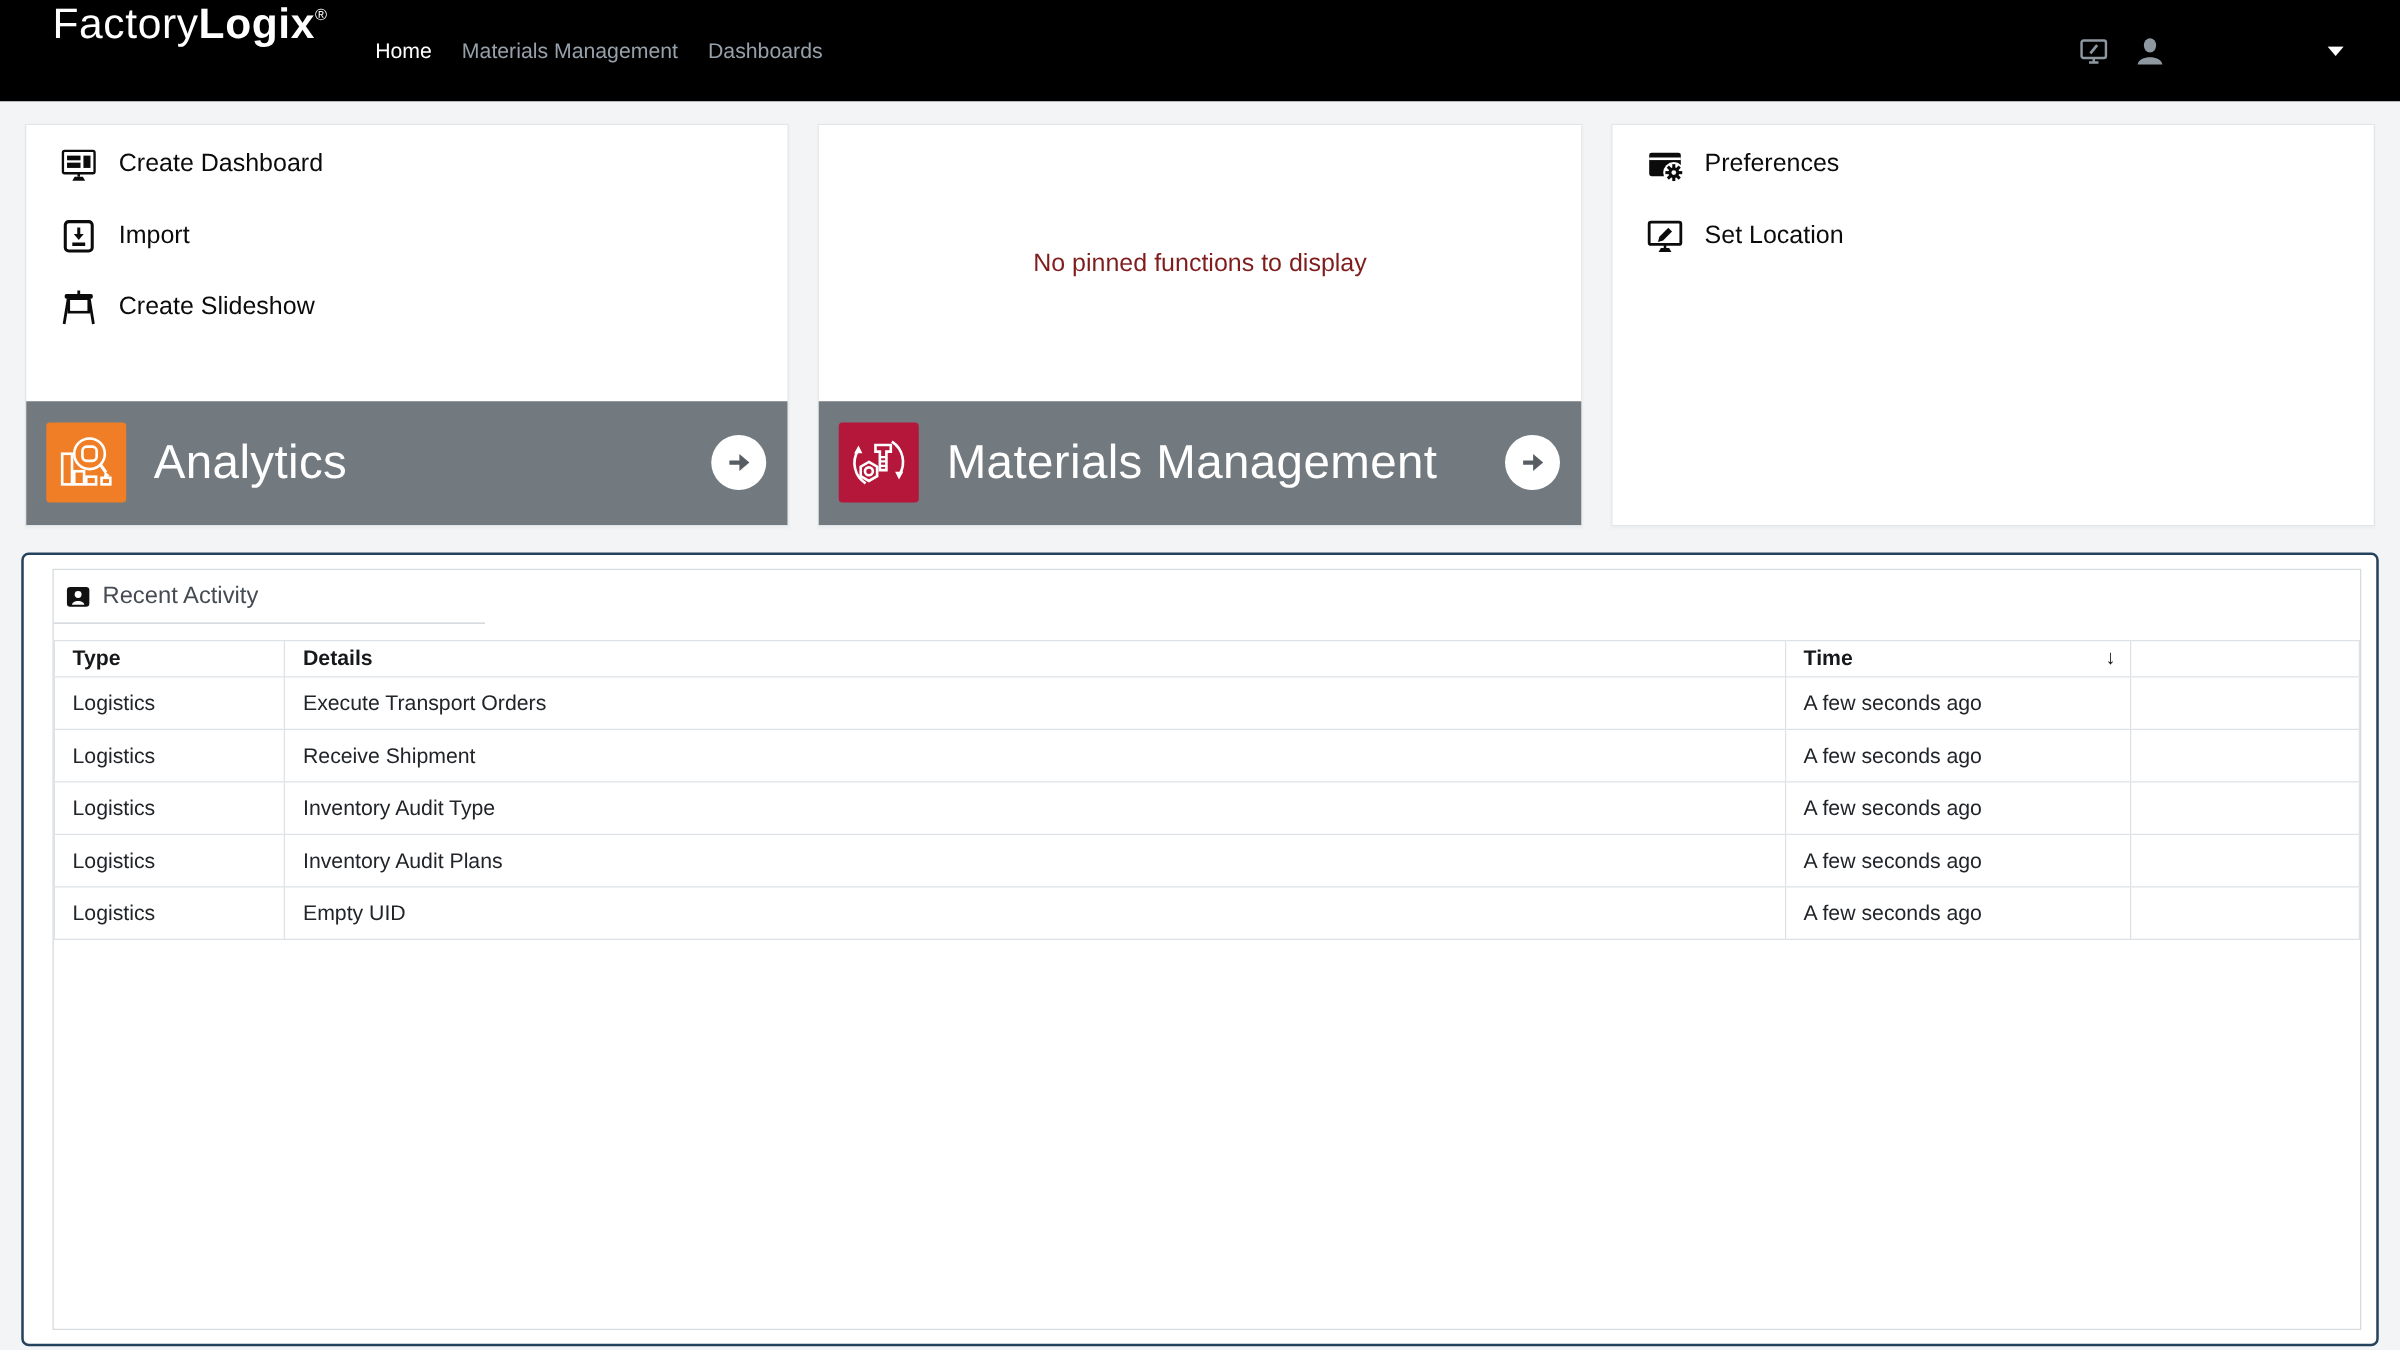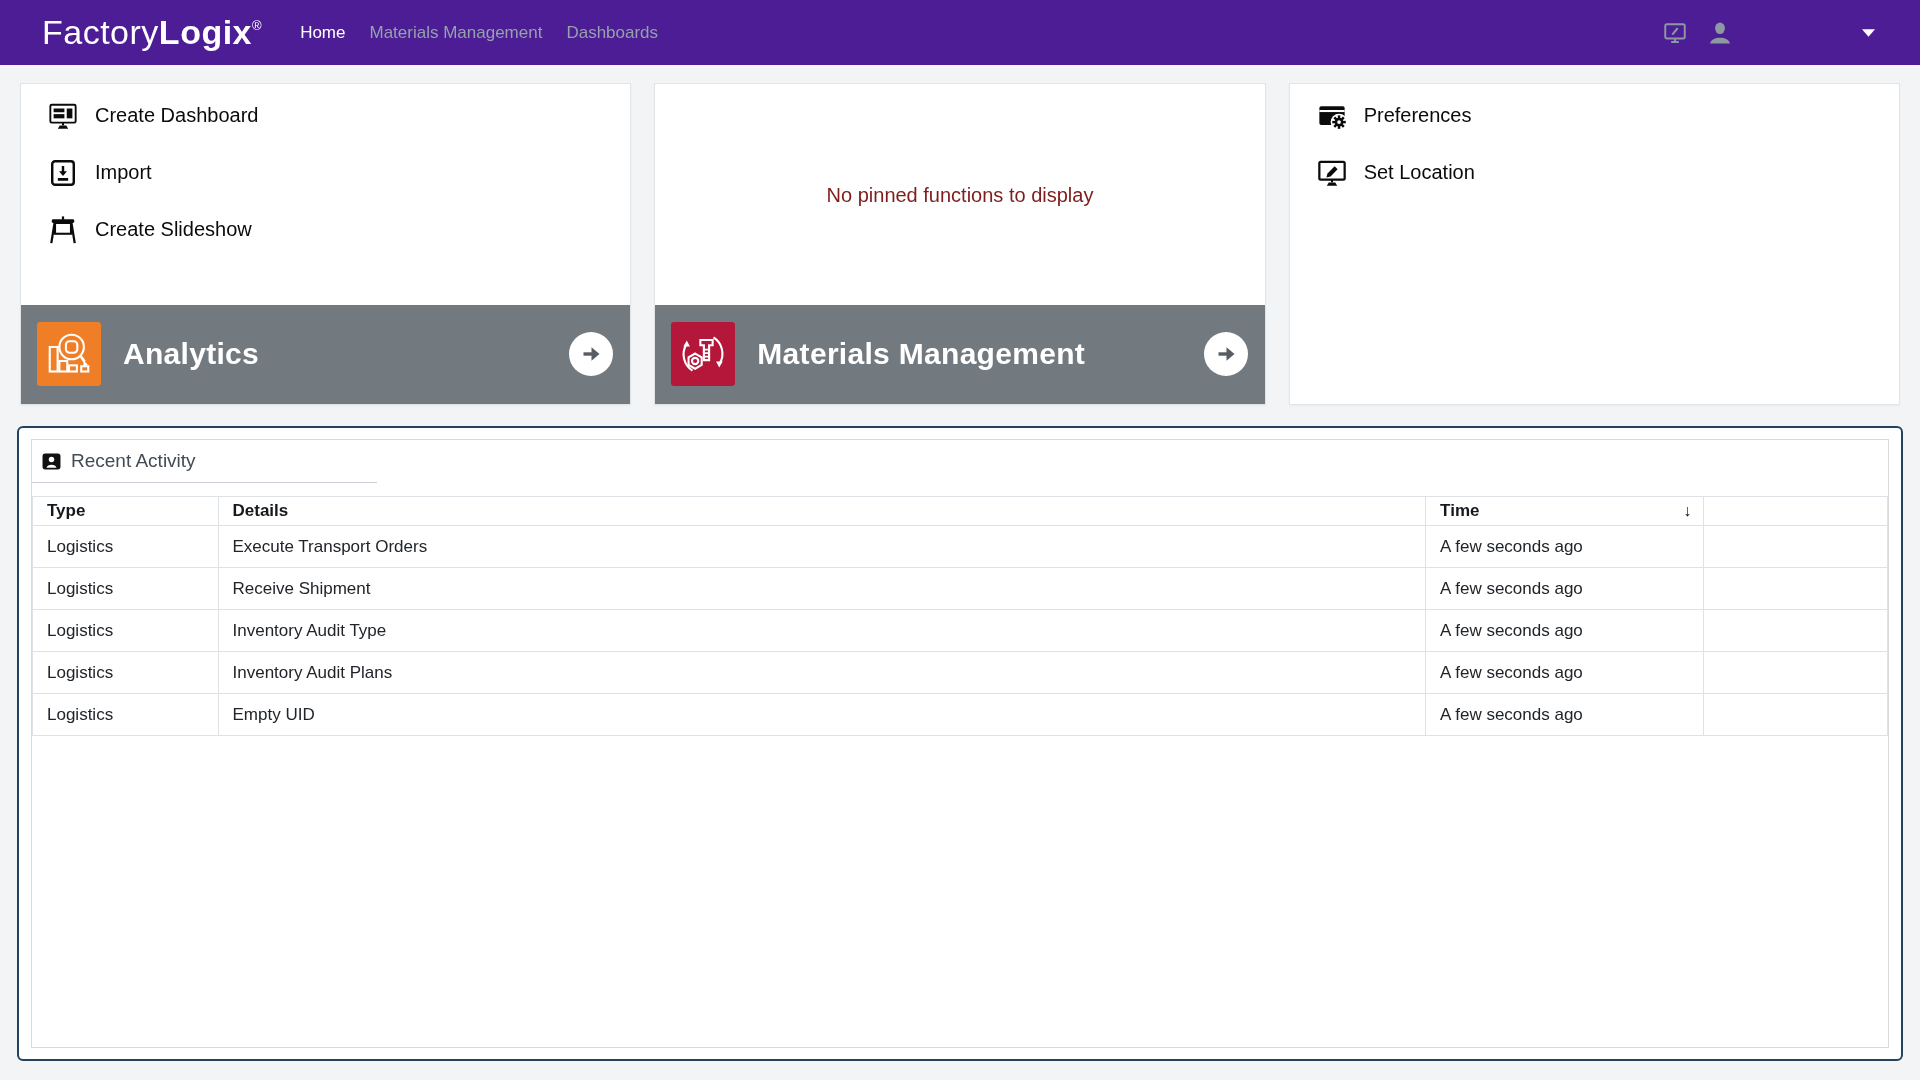--- a/index.html
+++ b/index.html
@@ -1,20 +1,20 @@
 <!DOCTYPE html>
 <html><head>
 <meta charset="utf-8">
 <style>
   * { box-sizing: border-box; margin: 0; padding: 0; }
   html,body { width:1920px; height:1080px; overflow:hidden; }
   body { background:#F2F4F6; font-family:"Liberation Sans", sans-serif; color:#212529; }
 
   
-  .navbar { height:65px; background:#4c1d95; display:flex; align-items:center; padding:0 45px 0 42px; }
+  .navbar { height:81px; background:#000000; display:flex; padding:0 45px 0 42px; }
   .brand { color:#fff; font-size:34px; letter-spacing:.5px; white-space:nowrap; }
   .brand .light { font-weight:300; }
   .brand .bold  { font-weight:700; }
   .brand sup { font-size:13px; font-weight:300; vertical-align:14px; }
   .nav-links { display:flex; align-items:center; gap:20px; margin-left:36px; font-size:17px; }
   .nav-link { color:#96A1AB; cursor:pointer; padding:4px 2px; }
   .nav-link.active { color:#fff; }
   .nav-right { margin-left:auto; display:flex; align-items:center; }
   .nav-icon { display:flex; align-items:center; cursor:pointer; }
   .nav-icon + .nav-icon { margin-left:18px; }
@@ -24,26 +24,26 @@
   .cards { display:flex; gap:23px; margin:18px 20px 0 20px; }
   .card { flex:1; background:#fff; border:1px solid #E2E5E8; display:flex; flex-direction:column; height:322px; box-shadow:0 1px 2px rgba(0,0,0,.04); }
   .card-body { height:222px; padding-top:3px; display:flex; flex-direction:column; }
   .card-body.centered { align-items:center; justify-content:center; }
   .quick-link { height:57px; display:flex; align-items:center; gap:17px; padding:0 27px; font-size:20px; color:#0B0B0B; cursor:pointer; }
   .empty-msg { font-size:20px; color:#7f1d1d; }
 
   
   .band { height:100px; background:#72797F; display:flex; align-items:center; padding:0 17px 0 16px; }
   .band-icon { width:64px; height:64px; border-radius:3px; display:flex; align-items:center; justify-content:center; flex:none; }
-  .band-title { color:#fff; font-size:30px; font-weight:700; margin-left:22px; letter-spacing:.3px; white-space:nowrap; }
+  .band-title { color:#fff; font-size:38px; font-weight:400; margin-left:22px; letter-spacing:.3px; white-space:nowrap; }
   .band-arrow { margin-left:auto; width:44px; height:44px; border-radius:50%; background:#fff; display:flex; align-items:center; justify-content:center; cursor:pointer; flex:none; }
 
   
   .activity-card { margin:21px 17px 0 17px; height:635px; background:#fff; border:2px solid #24425C; border-radius:6px; padding:11px 12px; }
-  .activity-inner { height:100%; border:1px solid #D6DADD; display:flex; flex-direction:column; padding-top:8px; background:#fff; }
+  .activity-inner { height:100%; border:1px solid #D6DADD; display:flex; flex-direction:column; padding-top:8px; background:#fff;margin-left:11px; }
   .activity-header { display:flex; align-items:center; gap:10px; width:345px; padding:2px 0 10px 10px; border-bottom:1px solid #CBD1D6; }
   .activity-title { font-size:19px; font-weight:300; color:#444B52; }
   .activity-table-wrap { margin-top:13px; }
   table { width:100%; border-collapse:collapse; table-layout:fixed; font-size:17px; }
   th, td { border:1px solid #DEE2E6; padding:0 14px; text-align:left; overflow:hidden; white-space:nowrap; }
   th { height:29px; font-weight:700; color:#16181B; position:relative; }
   td { height:42px; font-weight:400; color:#212529; }
   .sort-arrow { position:absolute; right:12px; top:50%; transform:translateY(-50%); font-weight:700; font-size:16px; color:#111; }
   .activity-fill { flex:1; }
 

